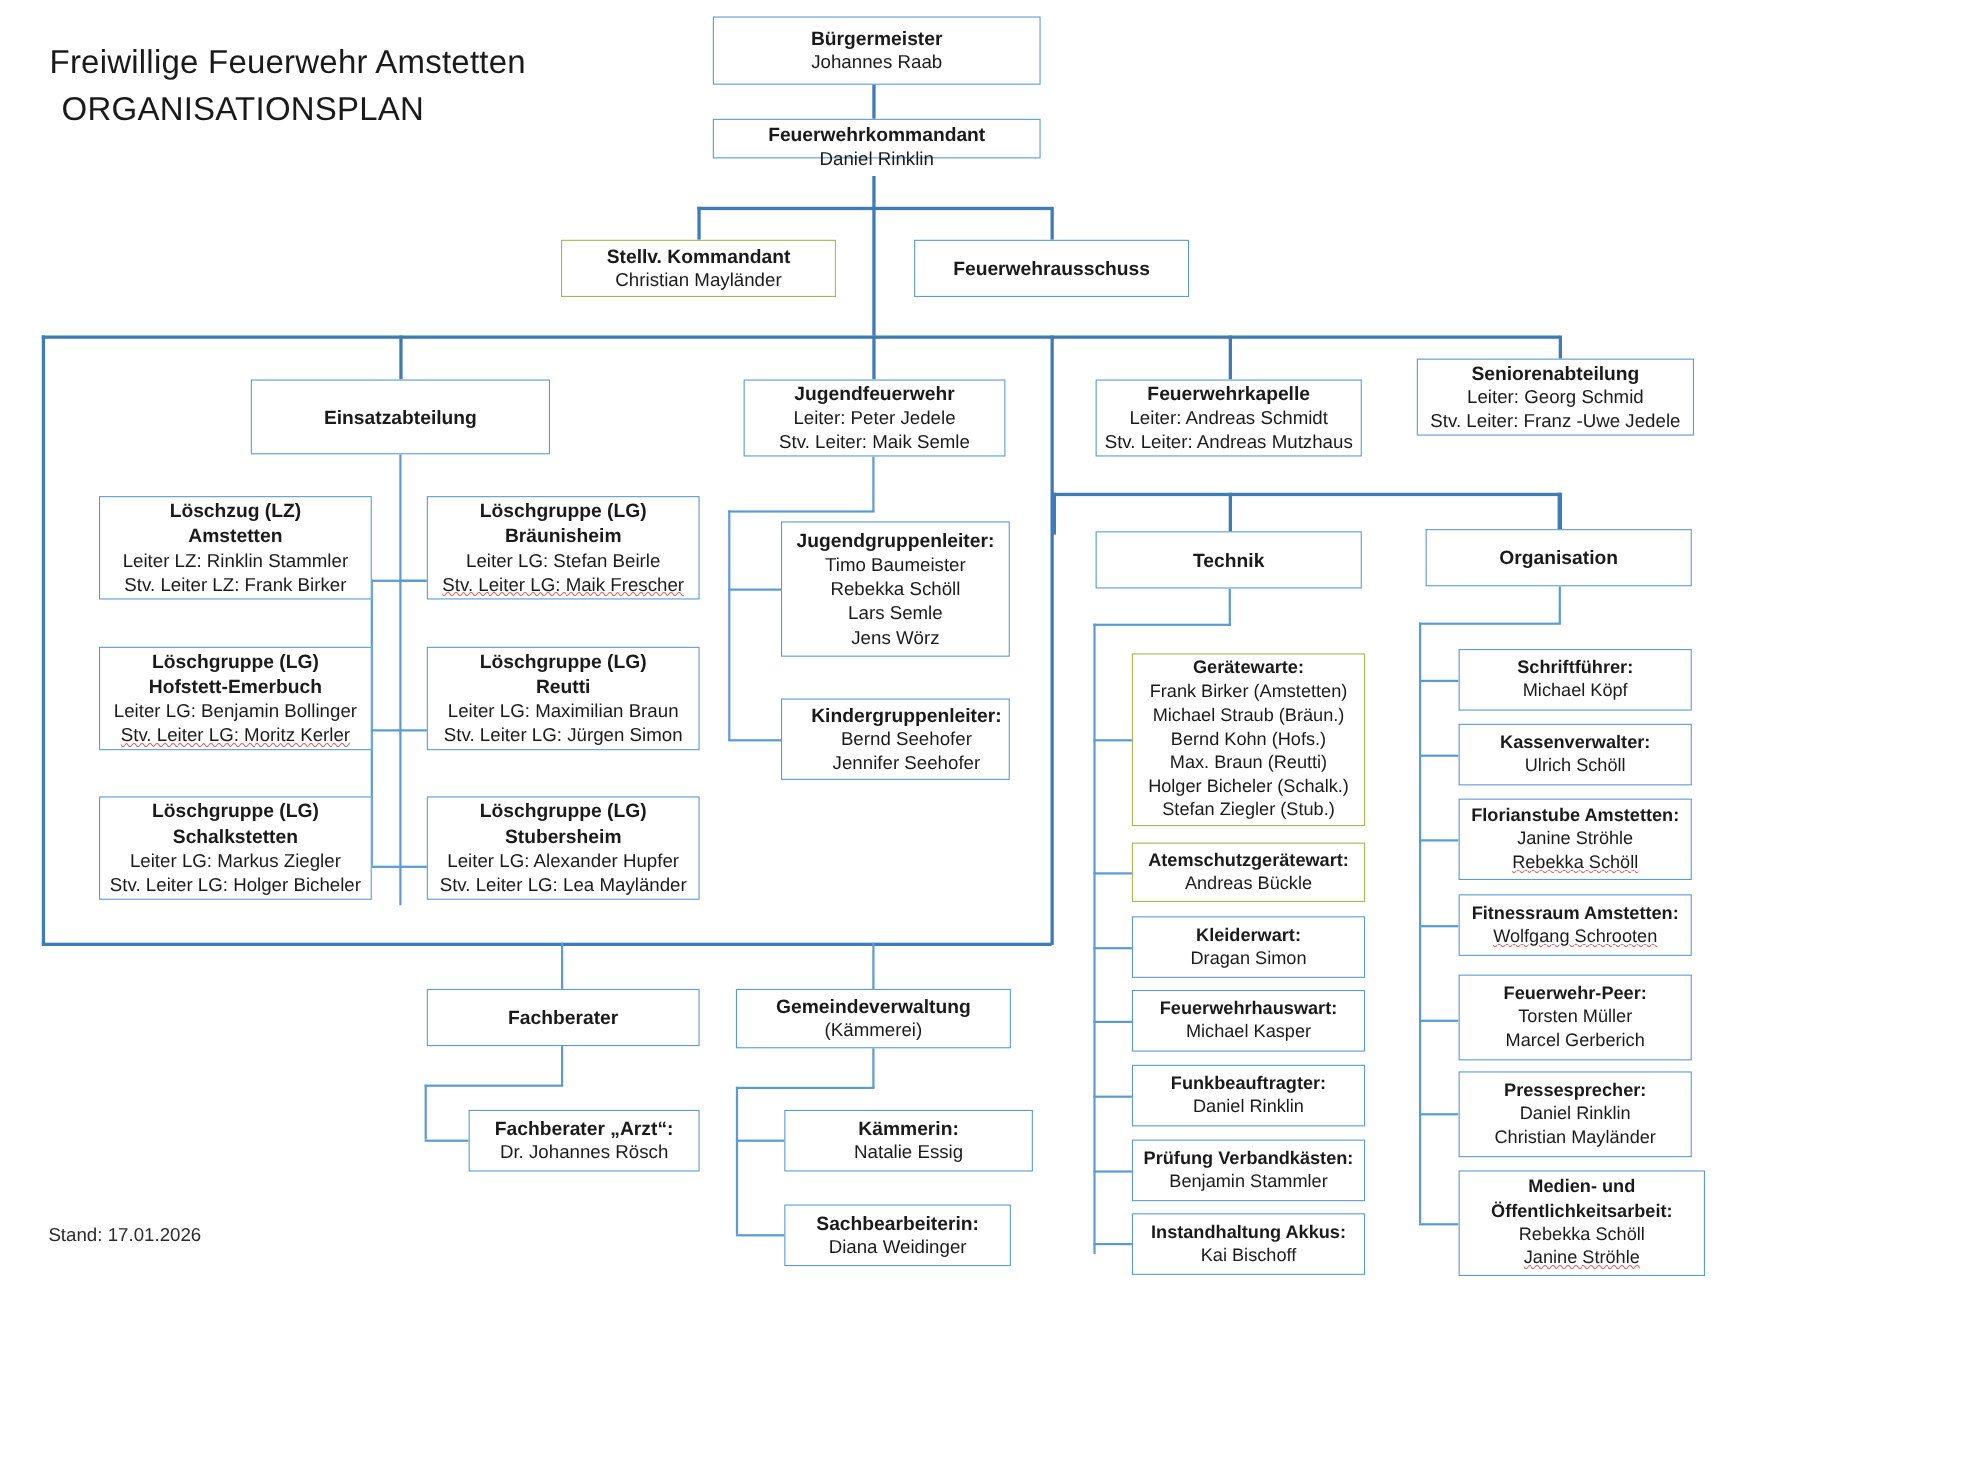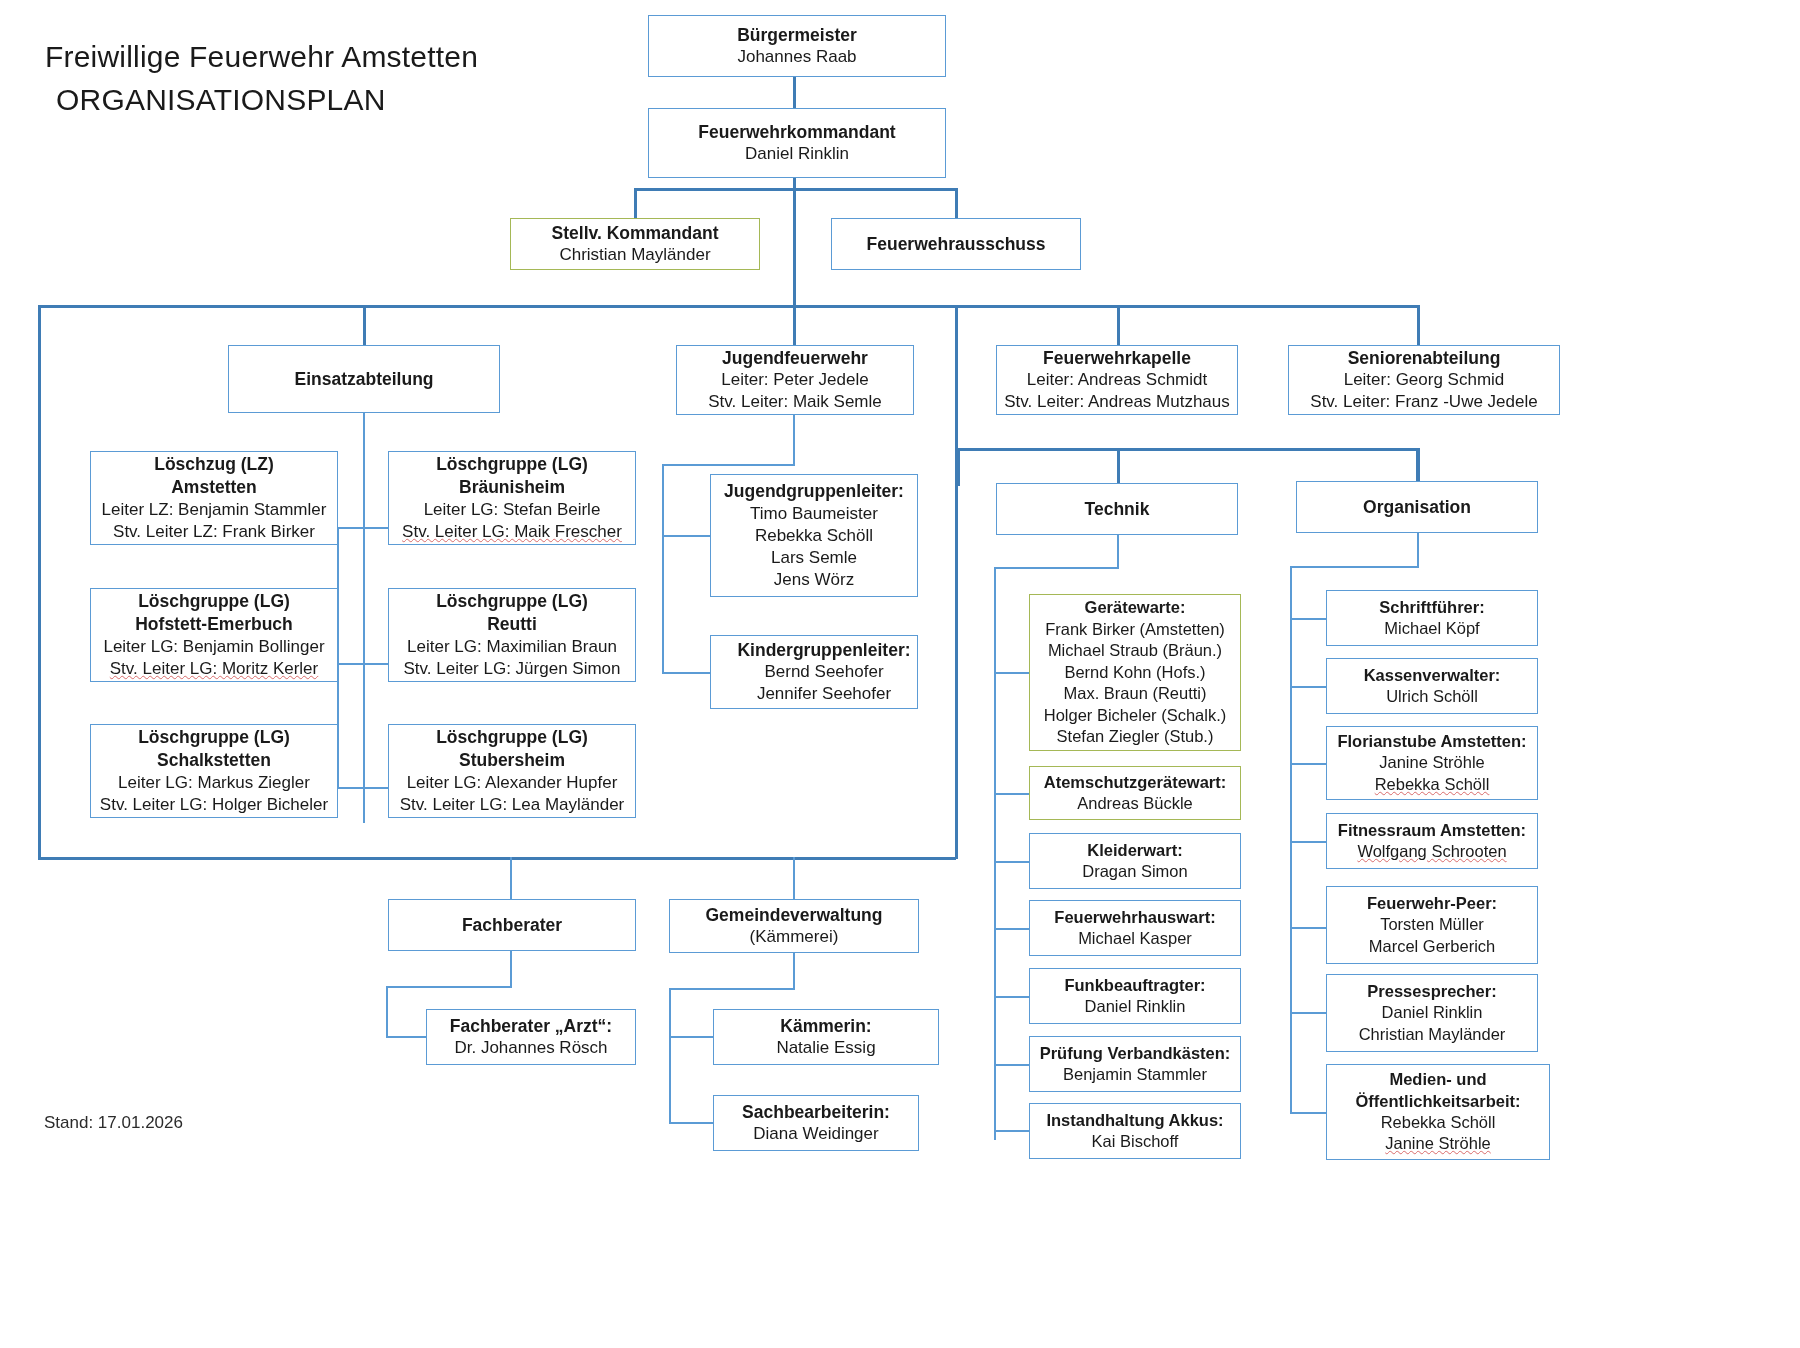--- a/index.html
+++ b/index.html
@@ -140,21 +140,21 @@
   <div class="line h" style="left:669px;top:988px;width:126px;"></div>
   <div class="line v" style="left:669px;top:988px;height:134px;"></div>
   <div class="line h" style="left:669px;top:1036px;width:44px;"></div>
   <div class="line h" style="left:669px;top:1122px;width:44px;"></div>
 
   <div class="box" style="left:648px;top:15px;width:298px;height:62px;">
     <div class="t">Bürgermeister</div>
     <div class="s">Johannes Raab</div>
   </div>
 
-  <div class="box" style="left:648px;top:108px;width:298px;height:70px;">
+  <div class="box" style="left:648px;top:108px;width:298px;height:36px;justify-content:space-between;">
     <div class="t">Feuerwehrkommandant</div>
     <div class="s">Daniel Rinklin</div>
   </div>
 
   <div class="box olive" style="left:510px;top:218px;width:250px;height:52px;">
     <div class="t">Stellv. Kommandant</div>
     <div class="s">Christian Mayländer</div>
   </div>
 
   <div class="box" style="left:831px;top:218px;width:250px;height:52px;">
@@ -170,30 +170,30 @@
     <div class="s">Leiter: Peter Jedele</div>
     <div class="s">Stv. Leiter: Maik Semle</div>
   </div>
 
   <div class="box" style="left:996px;top:345px;width:242px;height:70px;">
     <div class="t">Feuerwehrkapelle</div>
     <div class="s">Leiter: Andreas Schmidt</div>
     <div class="s">Stv. Leiter: Andreas Mutzhaus</div>
   </div>
 
-  <div class="box" style="left:1288px;top:345px;width:272px;height:70px;">
+  <div class="box" style="left:1288px;top:326px;width:252px;height:70px;">
     <div class="t">Seniorenabteilung</div>
     <div class="s">Leiter: Georg Schmid</div>
     <div class="s">Stv. Leiter: Franz -Uwe Jedele</div>
   </div>
 
   <div class="box" style="left:90px;top:451px;width:248px;height:94px;">
     <div class="t">Löschzug (LZ)</div>
     <div class="t">Amstetten</div>
-    <div class="s">Leiter LZ: Benjamin Stammler</div>
+    <div class="s">Leiter LZ: Rinklin Stammler</div>
     <div class="s">Stv. Leiter LZ: Frank Birker</div>
   </div>
 
   <div class="box" style="left:388px;top:451px;width:248px;height:94px;">
     <div class="t">Löschgruppe (LG)</div>
     <div class="t">Bräunisheim</div>
     <div class="s">Leiter LG: Stefan Beirle</div>
     <div class="s u">Stv. Leiter LG: Maik Frescher</div>
   </div>
 

